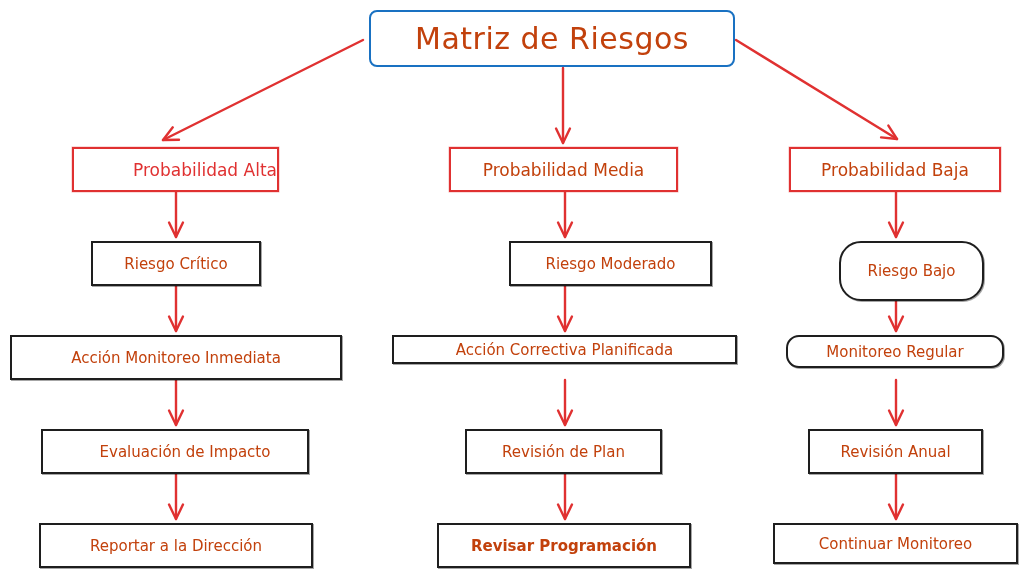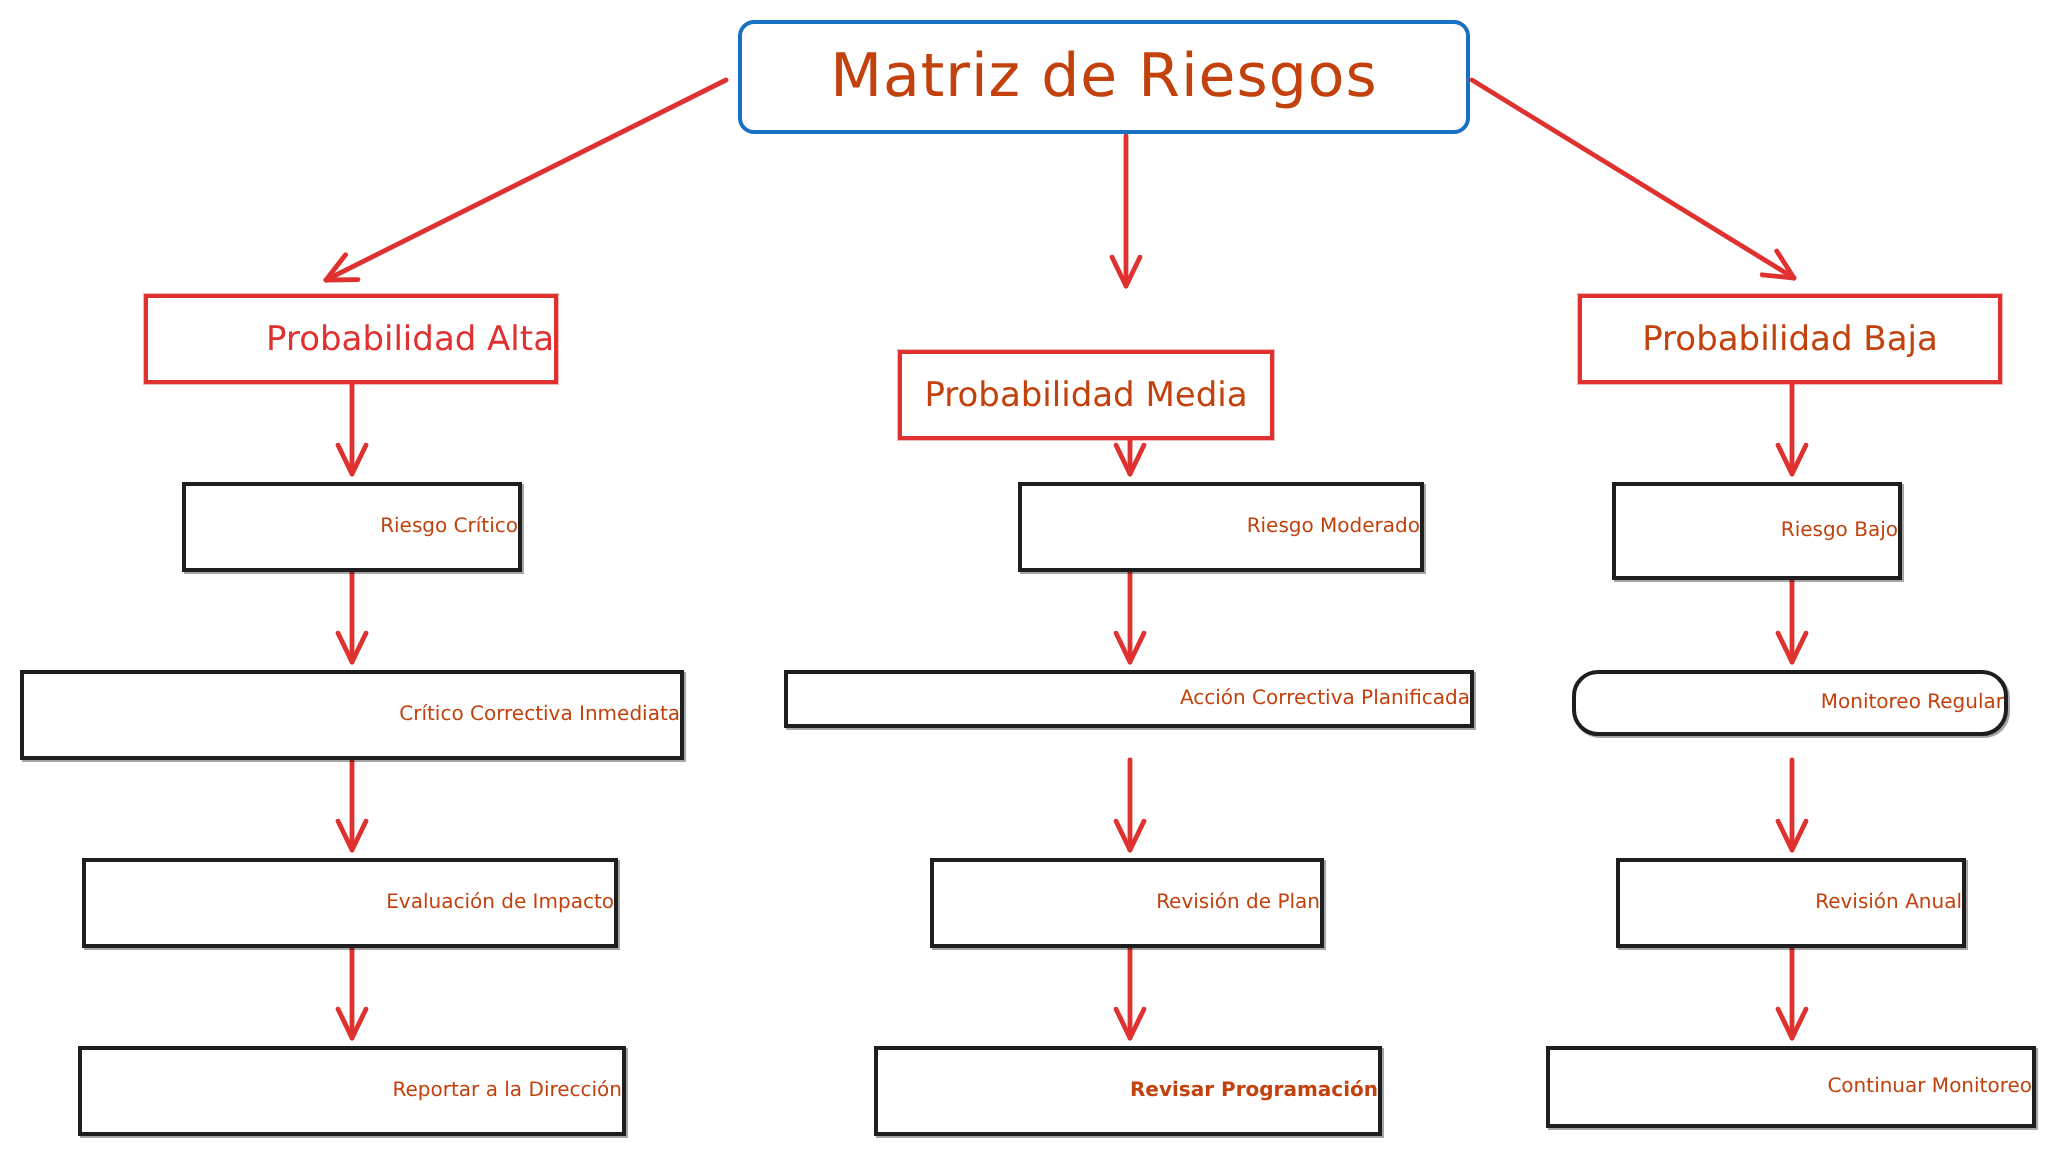--- a/index.html
+++ b/index.html
@@ -6,21 +6,21 @@
   body { width: 1027px; height: 577px; position: relative; overflow: hidden;
          font-family: "DejaVu Sans", sans-serif; }
   #edges { position: absolute; left: 0; top: 0; width: 1027px; height: 577px; }
   .node { position: absolute; box-sizing: border-box; display: flex;
           align-items: center; justify-content: center; background: #fff;
           color: #c2410c; white-space: nowrap; }
   .node span { display: block; }
   .root { border: 2px solid #1971c2; border-radius: 8px; font-size: 30px; letter-spacing: 0.5px; }
   .cat { border: 2px solid #e03131; font-size: 17px; box-shadow: 0 0 0 0.5px rgba(224,49,49,0.35); }
   .cat.red-text { color: #e03131; justify-content: flex-end; }
-  .leaf { border: 2px solid #1e1e1e; font-size: 10px; box-shadow: 1px 1px 0 rgba(0,0,0,0.35); justify-content: flex-end; }
+  .leaf { border: 2px solid #1e1e1e; font-size: 15px; box-shadow: 1px 1px 0 rgba(0,0,0,0.35); }
 </style>
 </head>
 <body>
 
 <svg id="edges" xmlns="http://www.w3.org/2000/svg">
     <g>
       <line x1="363" y1="40" x2="163" y2="140" stroke="#e03131" stroke-width="2.4" stroke-linecap="round"></line>
       <path d="M172.77378995156602,127.33220500707928 L163,140 L178.99850996527618,139.78164503449963" fill="none" stroke="#e03131" stroke-width="2.4" stroke-linecap="round" stroke-linejoin="round"></path>
     </g>
     <g>
@@ -85,49 +85,49 @@
   <span>Matriz de Riesgos</span>
 </div>
 
 <div class="node cat red-text" style="left:72px;top:147px;width:207px;height:45px;">
   <span>Probabilidad Alta</span>
 </div>
 <div class="node leaf" style="left:91px;top:241px;width:170px;height:45px;">
   <span>Riesgo Crítico</span>
 </div>
 <div class="node leaf" style="left:10px;top:335px;width:332px;height:45px;">
-  <span>Crítico Correctiva Inmediata</span>
+  <span>Acción Monitoreo Inmediata</span>
 </div>
 <div class="node leaf" style="left:41px;top:429px;width:268px;height:45px;padding-left:20px;">
   <span>Evaluación de Impacto</span>
 </div>
 <div class="node leaf" style="left:39px;top:523px;width:274px;height:45px;">
   <span>Reportar a la Dirección</span>
 </div>
 
-<div class="node cat" style="left:449px;top:147px;width:188px;height:45px;margin-top:28px;">
+<div class="node cat" style="left:449px;top:147px;width:229px;height:45px;">
   <span>Probabilidad Media</span>
 </div>
 <div class="node leaf" style="left:462px;top:241px;width:203px;height:45px;margin-left:47px;">
   <span>Riesgo Moderado</span>
 </div>
 <div class="node leaf" style="left:392px;top:335px;width:345px;height:29px;">
   <span>Acción Correctiva Planificada</span>
 </div>
 <div class="node leaf" style="left:465px;top:429px;width:197px;height:45px;">
   <span>Revisión de Plan</span>
 </div>
 <div class="node leaf" style="left:437px;top:523px;width:254px;height:45px;font-weight:bold;">
   <span>Revisar Programación</span>
 </div>
 
 <div class="node cat" style="left:789px;top:147px;width:212px;height:45px;">
   <span>Probabilidad Baja</span>
 </div>
-<div class="node leaf" style="left:806px;top:241px;width:145px;height:49px;">
+<div class="node leaf" style="left:839px;top:241px;width:145px;height:60px;border-radius:22px;">
   <span>Riesgo Bajo</span>
 </div>
 <div class="node leaf" style="left:786px;top:335px;width:218px;height:33px;border-radius:13px;">
   <span>Monitoreo Regular</span>
 </div>
 <div class="node leaf" style="left:808px;top:429px;width:175px;height:45px;">
   <span>Revisión Anual</span>
 </div>
 <div class="node leaf" style="left:773px;top:523px;width:245px;height:41px;">
   <span>Continuar Monitoreo</span>

